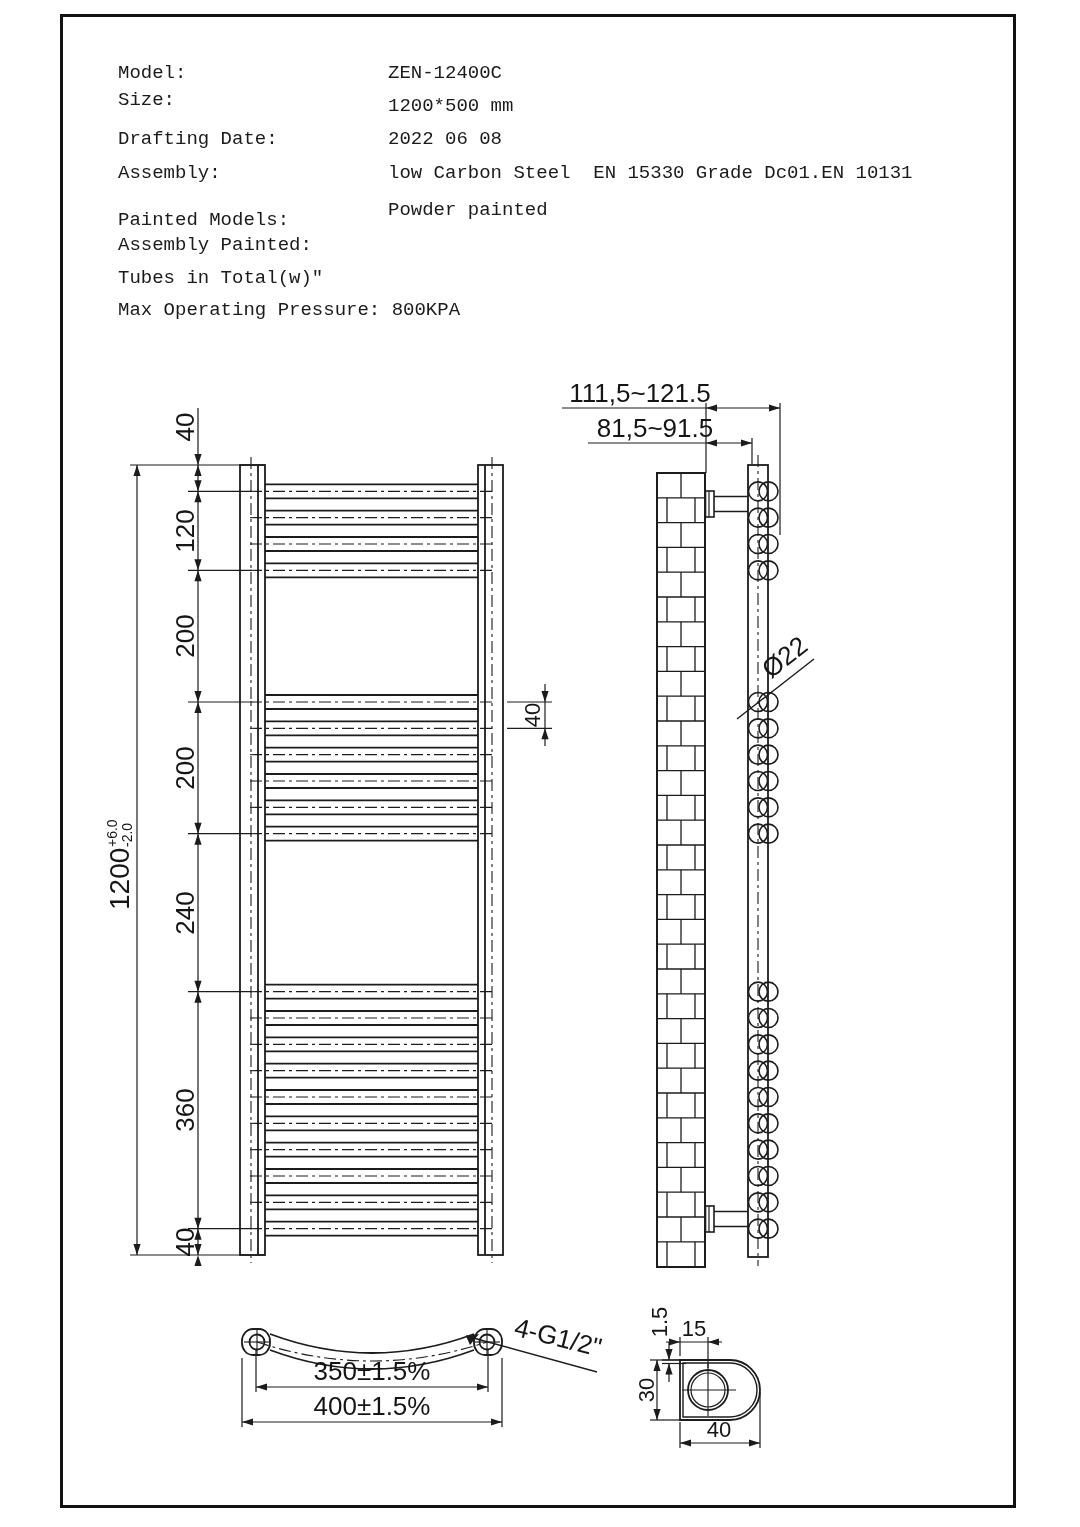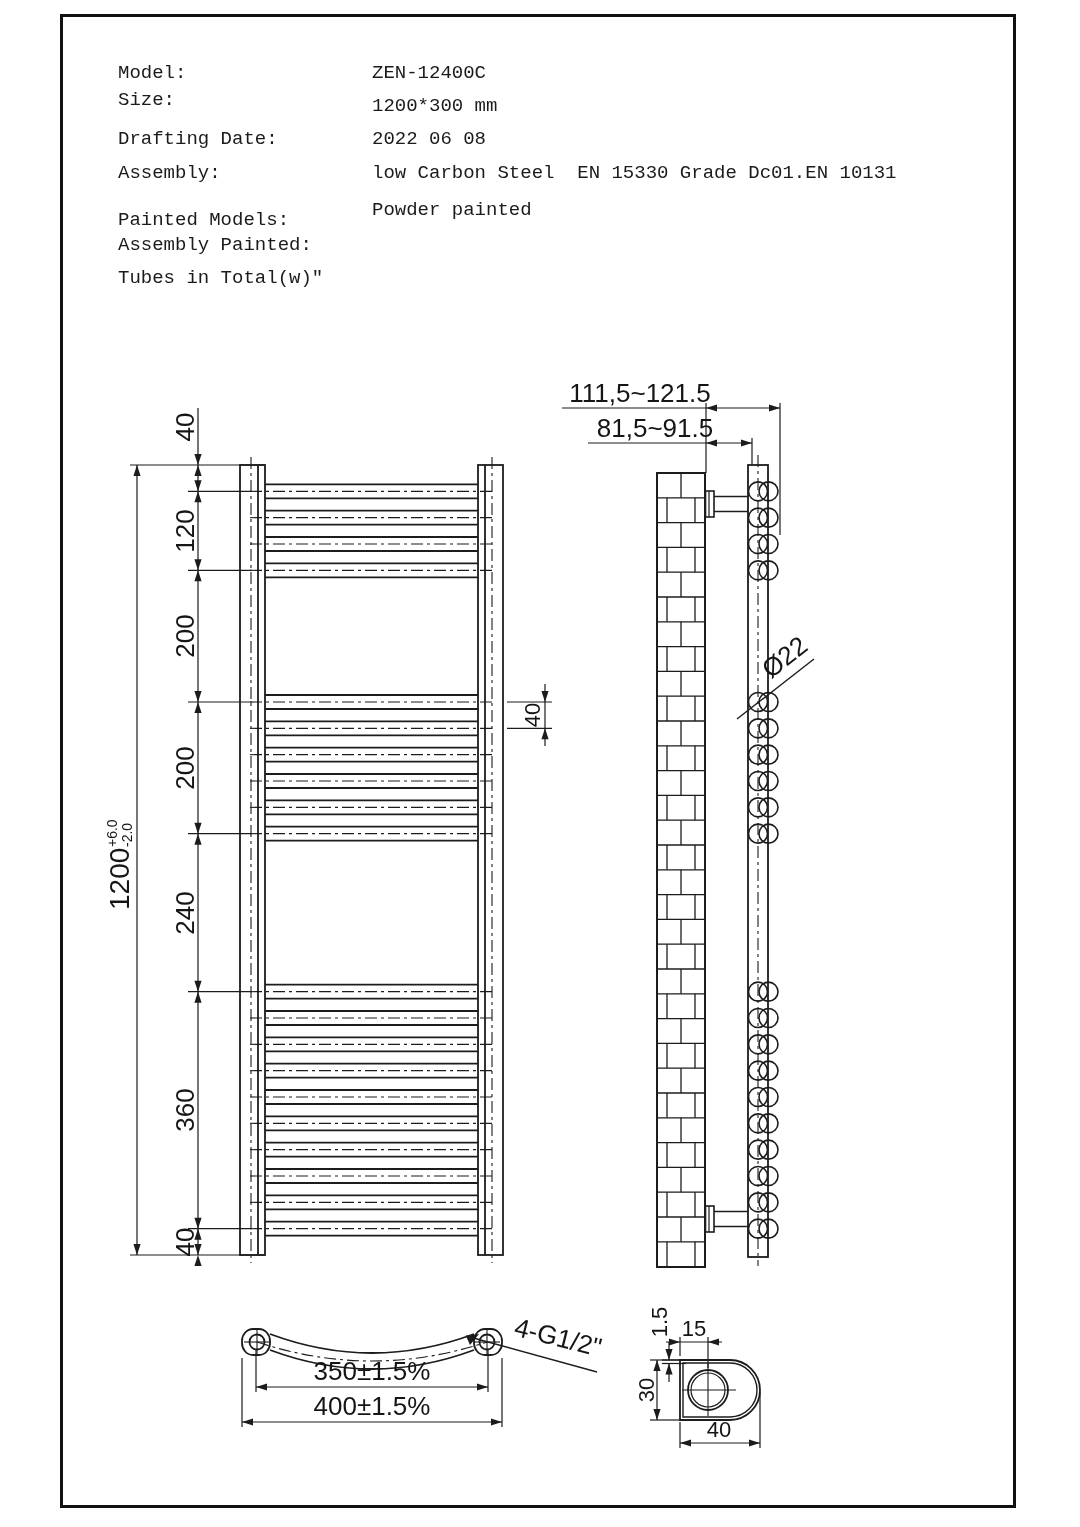--- a/index.html
+++ b/index.html
@@ -2,46 +2,47 @@
 <html><head>
 <meta charset="utf-8">
 <style>
   html,body{margin:0;padding:0;background:#e8e8e8;}
   #page{position:relative;width:1080px;height:1527px;background:#ffffff;overflow:hidden;
         font-family:"Liberation Sans",sans-serif;color:#111;}
   #frame{position:absolute;left:60px;top:14px;width:956px;height:1494px;border:3px solid #111;box-sizing:border-box;}
   .hdr{position:absolute;left:0;top:0;width:1080px;height:340px;font-family:"Liberation Mono","DejaVu Sans Mono",monospace;
        font-size:19px;color:#1b1b1b;letter-spacing:0px;}
   .hlab{position:absolute;left:118px;white-space:pre;}
-  .hval{position:absolute;left:372px;white-space:pre;font-family:Liberation Mono, monospace;}
+  .hval{position:absolute;left:388px;white-space:pre;font-family:Liberation Mono, monospace;}
   svg{position:absolute;left:0;top:0;}
   svg text{fill:#151515;font-family:"Liberation Sans",sans-serif;}
   .dimtxt{font-size:26px;}
   .dimtxt-s{font-size:22px;}
   .tol{font-size:14px;}
 </style>
 </head>
 <body>
 
 <div id="page">
   <div id="frame"></div>
 
   <div class="hdr">
     <div class="hlab" style="top:62px">Model:</div>
     <div class="hval" style="top:62px">ZEN-12400C</div>
     <div class="hlab" style="top:89px">Size:</div>
-    <div class="hval" style="top:95px">1200*300 mm</div>
+    <div class="hval" style="top:95px">1200*500 mm</div>
     <div class="hlab" style="top:128px">Drafting Date:</div>
     <div class="hval" style="top:128px">2022 06 08</div>
     <div class="hlab" style="top:162px">Assembly:</div>
     <div class="hval" style="top:162px">low Carbon Steel  EN 15330 Grade Dc01.EN 10131</div>
     <div class="hlab" style="top:209px">Painted Models:</div>
     <div class="hval" style="top:199px">Powder painted</div>
     <div class="hlab" style="top:234px">Assembly Painted:</div>
     <div class="hlab" style="top:267px">Tubes in Total(w)"</div>
+    <div class="hlab" style="top:299px">Max Operating Pressure: 800KPA</div>
   </div>
 
   <svg id="dwg" width="1080" height="1527" viewBox="0 0 1080 1527">
     <g id="gen">
         <line x1="265" y1="484.3333333333333" x2="478" y2="484.3333333333333" stroke="#1c1c1c" stroke-width="1.8"></line>
         <line x1="265" y1="498.3333333333333" x2="478" y2="498.3333333333333" stroke="#1c1c1c" stroke-width="1.8"></line>
         <line x1="250" y1="491.3333333333333" x2="493" y2="491.3333333333333" stroke="#1c1c1c" stroke-width="1.1" stroke-dasharray="12 4 3 4"></line>
         <circle cx="758" cy="491.3333333333333" r="9.5" stroke="#1c1c1c" fill="none" stroke-width="1.6"></circle>
         <circle cx="768.5" cy="491.3333333333333" r="9.5" stroke="#1c1c1c" fill="none" stroke-width="1.6"></circle>
         <line x1="265" y1="510.66666666666663" x2="478" y2="510.66666666666663" stroke="#1c1c1c" stroke-width="1.8"></line>

